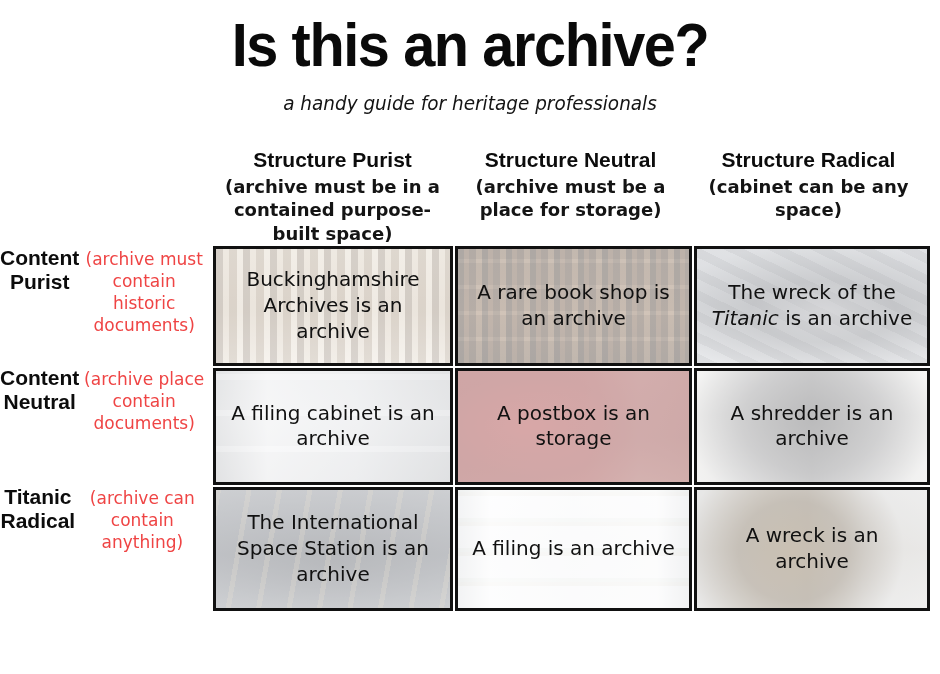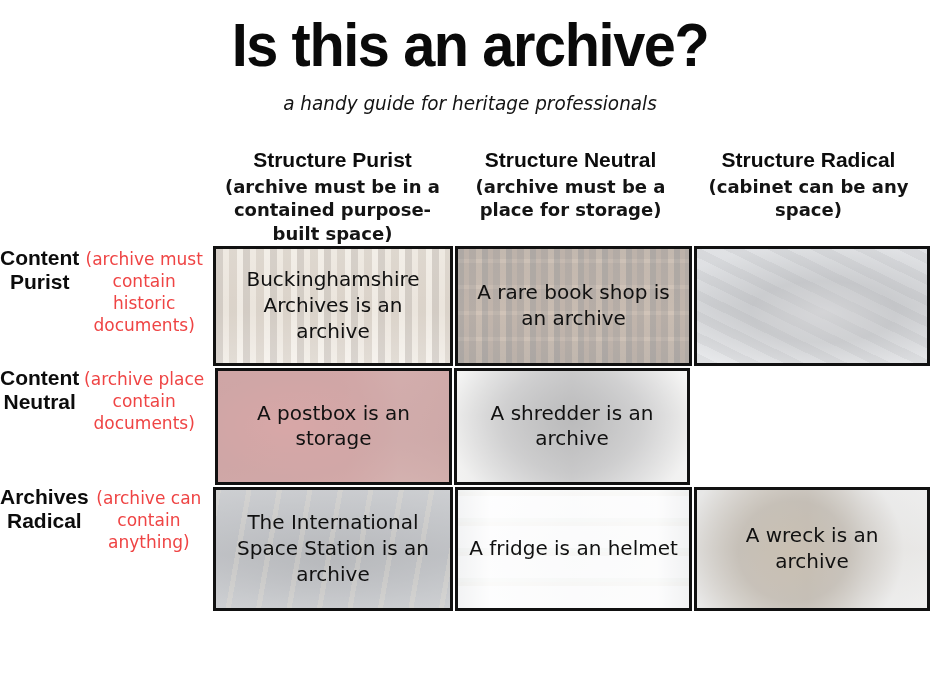--- a/index.html
+++ b/index.html
@@ -276,58 +276,66 @@
         <div class="cell-text">Buckinghamshire Archives is an archive</div>
       </div>
       <div class="cell col2">
         <div class="cell-photo ph-book-shop"></div>
         <div class="cell-veil"></div>
         <div class="cell-text">A rare book shop is an archive</div>
       </div>
       <div class="cell col3">
         <div class="cell-photo ph-titanic"></div>
         <div class="cell-veil"></div>
+        <div class="cell-text">
+          <span>The wreck of the </span><em>Titanic</em><span> is an archive</span>
+        </div>
       </div>
     </div>
   </div>
 
   <div class="matrix-row grid-body-row row2">
     <div class="row-head">
       <div class="row-head-title">Content Neutral</div>
       <div class="row-head-sub">(archive place contain documents)</div>
     </div>
     <div class="grid-strip">
+      <div class="cell col1">
+        <div class="cell-photo ph-filing-cabinet"></div>
+        <div class="cell-veil"></div>
+        <div class="cell-text">A filing cabinet is an archive</div>
+      </div>
       <div class="cell col2">
         <div class="cell-photo ph-postbox"></div>
         <div class="cell-veil"></div>
         <div class="cell-text">A postbox is an storage</div>
       </div>
       <div class="cell col3">
         <div class="cell-photo ph-shredder"></div>
         <div class="cell-veil"></div>
         <div class="cell-text">A shredder is an archive</div>
       </div>
     </div>
   </div>
 
   <div class="matrix-row grid-body-row row3">
     <div class="row-head">
-      <div class="row-head-title">Archives Radical</div>
+      <div class="row-head-title">Titanic Radical</div>
       <div class="row-head-sub">(archive can contain anything)</div>
     </div>
     <div class="grid-strip">
       <div class="cell col1">
         <div class="cell-photo ph-iss"></div>
         <div class="cell-veil"></div>
         <div class="cell-text">The International Space Station is an archive</div>
       </div>
       <div class="cell col2">
         <div class="cell-photo ph-fridge"></div>
         <div class="cell-veil"></div>
-        <div class="cell-text">A fridge is an helmet</div>
+        <div class="cell-text">A filing is an archive</div>
       </div>
       <div class="cell col3">
         <div class="cell-photo ph-helmet"></div>
         <div class="cell-veil"></div>
         <div class="cell-text">A wreck is an archive</div>
       </div>
     </div>
   </div>
 
 </div>

